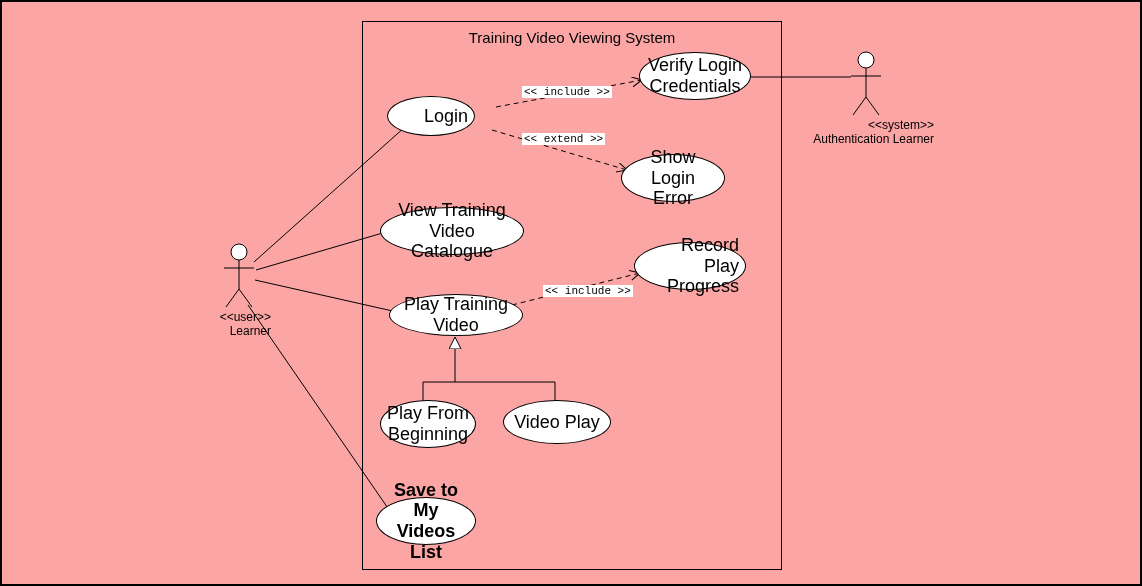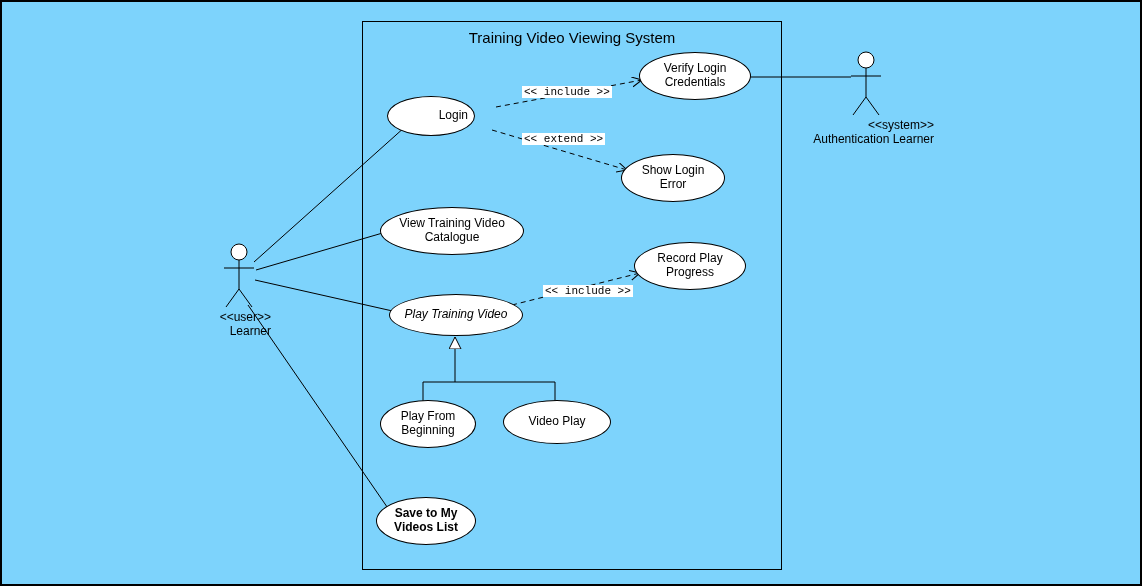--- a/index.html
+++ b/index.html
@@ -7,21 +7,21 @@
     padding: 0;
     background: #fff;
     font-family: Arial, Helvetica, sans-serif;
   }
   .canvas {
     position: relative;
     width: 1142px;
     height: 586px;
     box-sizing: border-box;
     border: 2px solid #000;
-    background: #7dd3fc;
+    background: #fca5a5;
     padding-left: 36px;
   }
   svg {
     position: absolute;
     top: 0; left: 0;
     width: 1142px;
     height: 586px;
     overflow: visible;
   }
   .system-box {
@@ -38,26 +38,26 @@
   }
   .ellipse {
     position: absolute;
     border: 1px solid #000;
     border-radius: 50%;
     background: #fff;
     display: flex;
     align-items: center;
     justify-content: center;
     text-align: center;
-    font-size: 12px;
+    font-size: 18px;
     line-height: 1.15;
     padding: 0 6px;
     box-sizing: border-box;
   }
-  .ellipse.italic { font-style: italic; }
+  .ellipse.italic { }
   .actor-label {
     position: absolute;
     font-size: 12px;
     text-align: right;
     line-height: 1.2;
     white-space: nowrap;
   }
   .rel-label {
     position: absolute;
     font-size: 11px;
@@ -155,21 +155,21 @@
     <span>
       <span>View Training Video</span><br>
       <span>Catalogue</span>
     </span>
   </div>
 
   <div class="ellipse italic" style="left:387px; top:292px; width:134px; height:42px;">
     <span>Play Training Video</span>
   </div>
 
-  <div class="ellipse" style="left:632px; top:240px; width:112px; height:48px;">
+  <div class="ellipse" style="left:632px; top:240px; width:112px; height:48px;text-align:right;">
     <span>
       <span>Record Play</span><br>
       <span>Progress</span>
     </span>
   </div>
 
   <div class="ellipse" style="left:378px; top:398px; width:96px; height:48px;">
     <span>
       <span>Play From</span><br>
       <span>Beginning</span>

